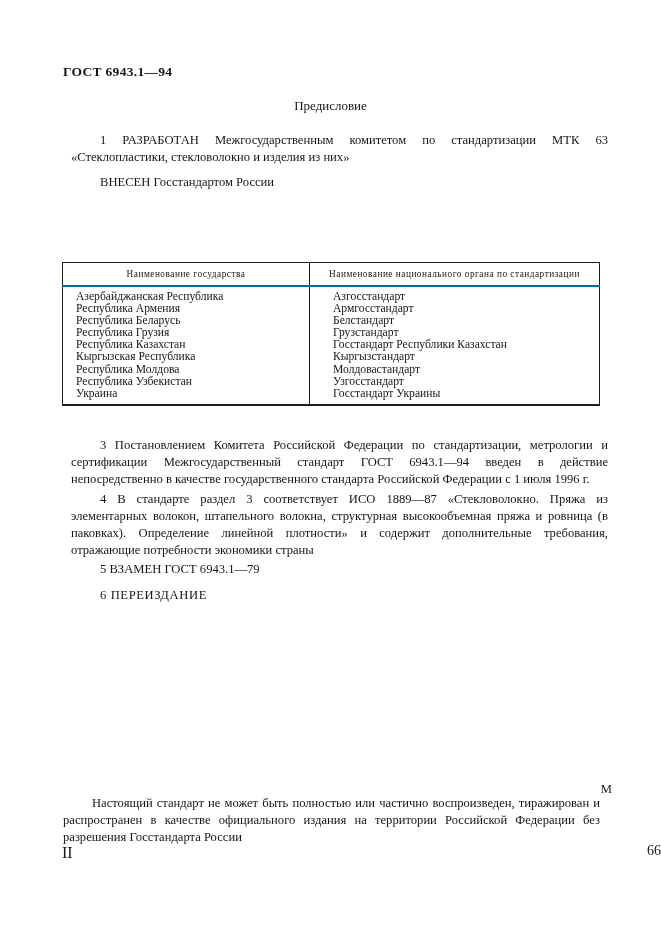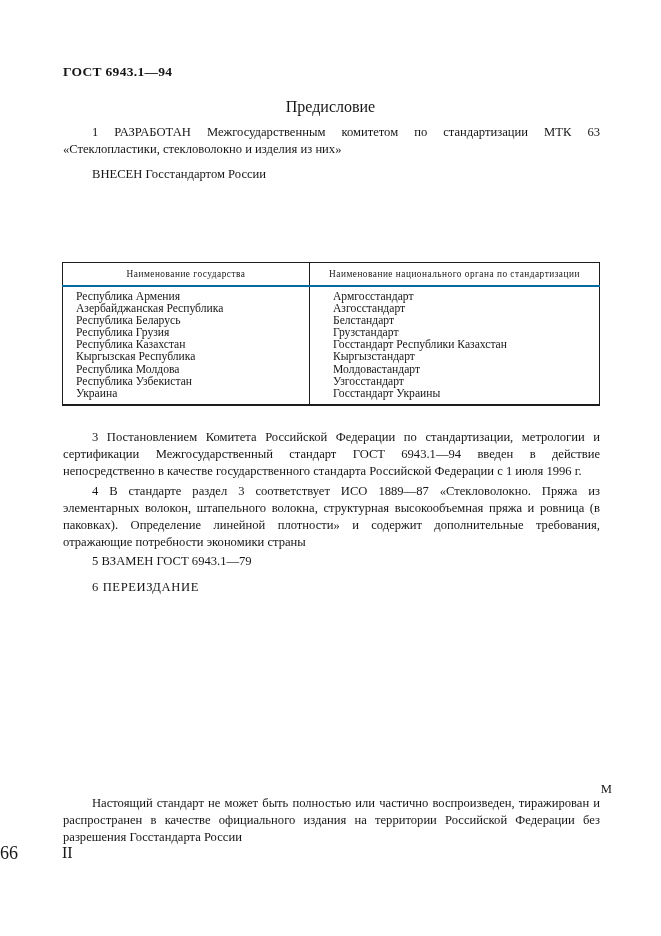--- a/index.html
+++ b/index.html
@@ -23,31 +23,31 @@
     font-size: 13.5px;
     font-weight: bold;
     letter-spacing: 0.3px;
   }
   .section-title {
     position: absolute;
     left: 0;
     top: 98px;
     width: 661px;
     text-align: center;
-    font-size: 16px;
+    font-size: 13px;
   }
   .para {
     position: absolute;
     left: 63px;
     width: 537px;
     font-size: 12.6px;
     line-height: 17px;
     text-align: justify;
     text-indent: 29px;
-    margin: 0;
+    margin: 8px;
   }
   .para.noindent-justify {
     text-align: left;
   }
   .caps-spaced {
     letter-spacing: 0.6px;
   }
   table.vote-table {
     position: absolute;
     left: 62px;
@@ -110,22 +110,22 @@
     position: absolute;
     left: 62px;
     top: 844px;
     font-size: 16px;
   }
   .page-number {
     position: absolute;
     left: 0;
     top: 843px;
     width: 661px;
-    text-align: left;
-    font-size: 18px;
+    text-align: right;
+    font-size: 14px;
   }
 </style>
 </head>
 <body>
 
 <div class="page">
 
   <div class="doc-code">ГОСТ 6943.1—94</div>
 
   <div class="section-title">Предисловие</div>
@@ -142,28 +142,28 @@
         <col class="c2">
       </colgroup>
     <thead>
       <tr>
         <th>Наименование государства</th>
         <th>Наименование национального органа по стандартизации</th>
       </tr>
     </thead>
     <tbody>
         <tr>
+          <td>Азербайджанская Республика</td>
+          <td>Азгосстандарт</td>
+        </tr>
+        <tr>
           <td>Республика Армения</td>
           <td>Армгосстандарт</td>
         </tr>
         <tr>
-          <td>Азербайджанская Республика</td>
-          <td>Азгосстандарт</td>
-        </tr>
-        <tr>
           <td>Республика Беларусь</td>
           <td>Белстандарт</td>
         </tr>
         <tr>
           <td>Республика Грузия</td>
           <td>Грузстандарт</td>
         </tr>
         <tr>
           <td>Республика Казахстан</td>
           <td>Госстандарт Республики Казахстан</td>

